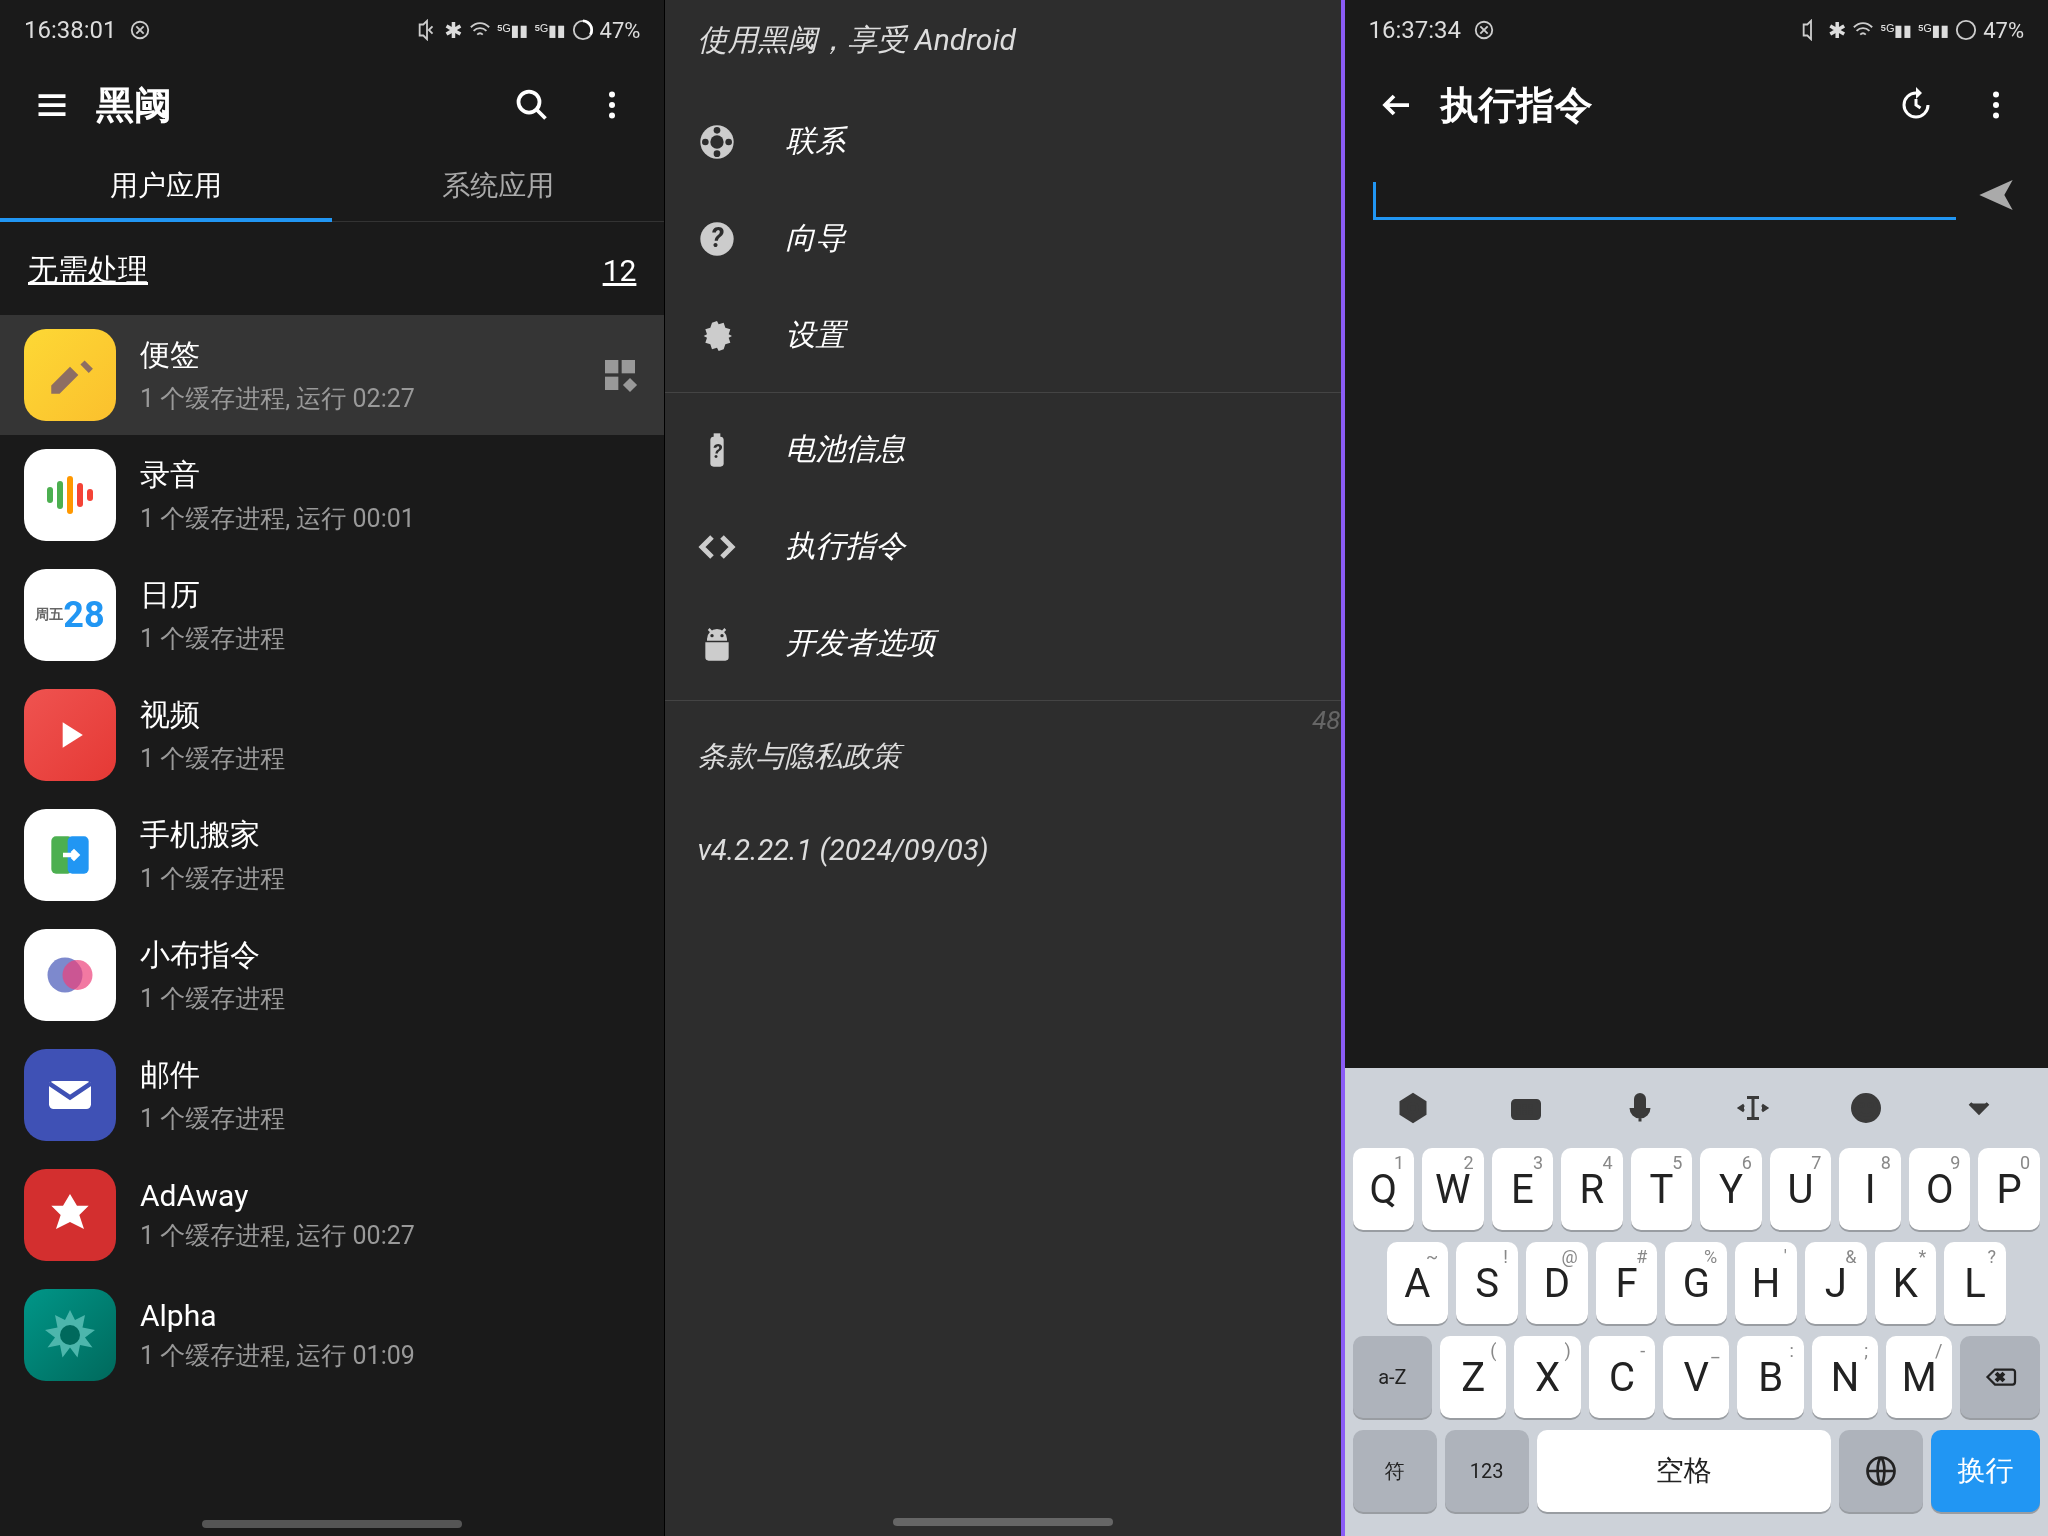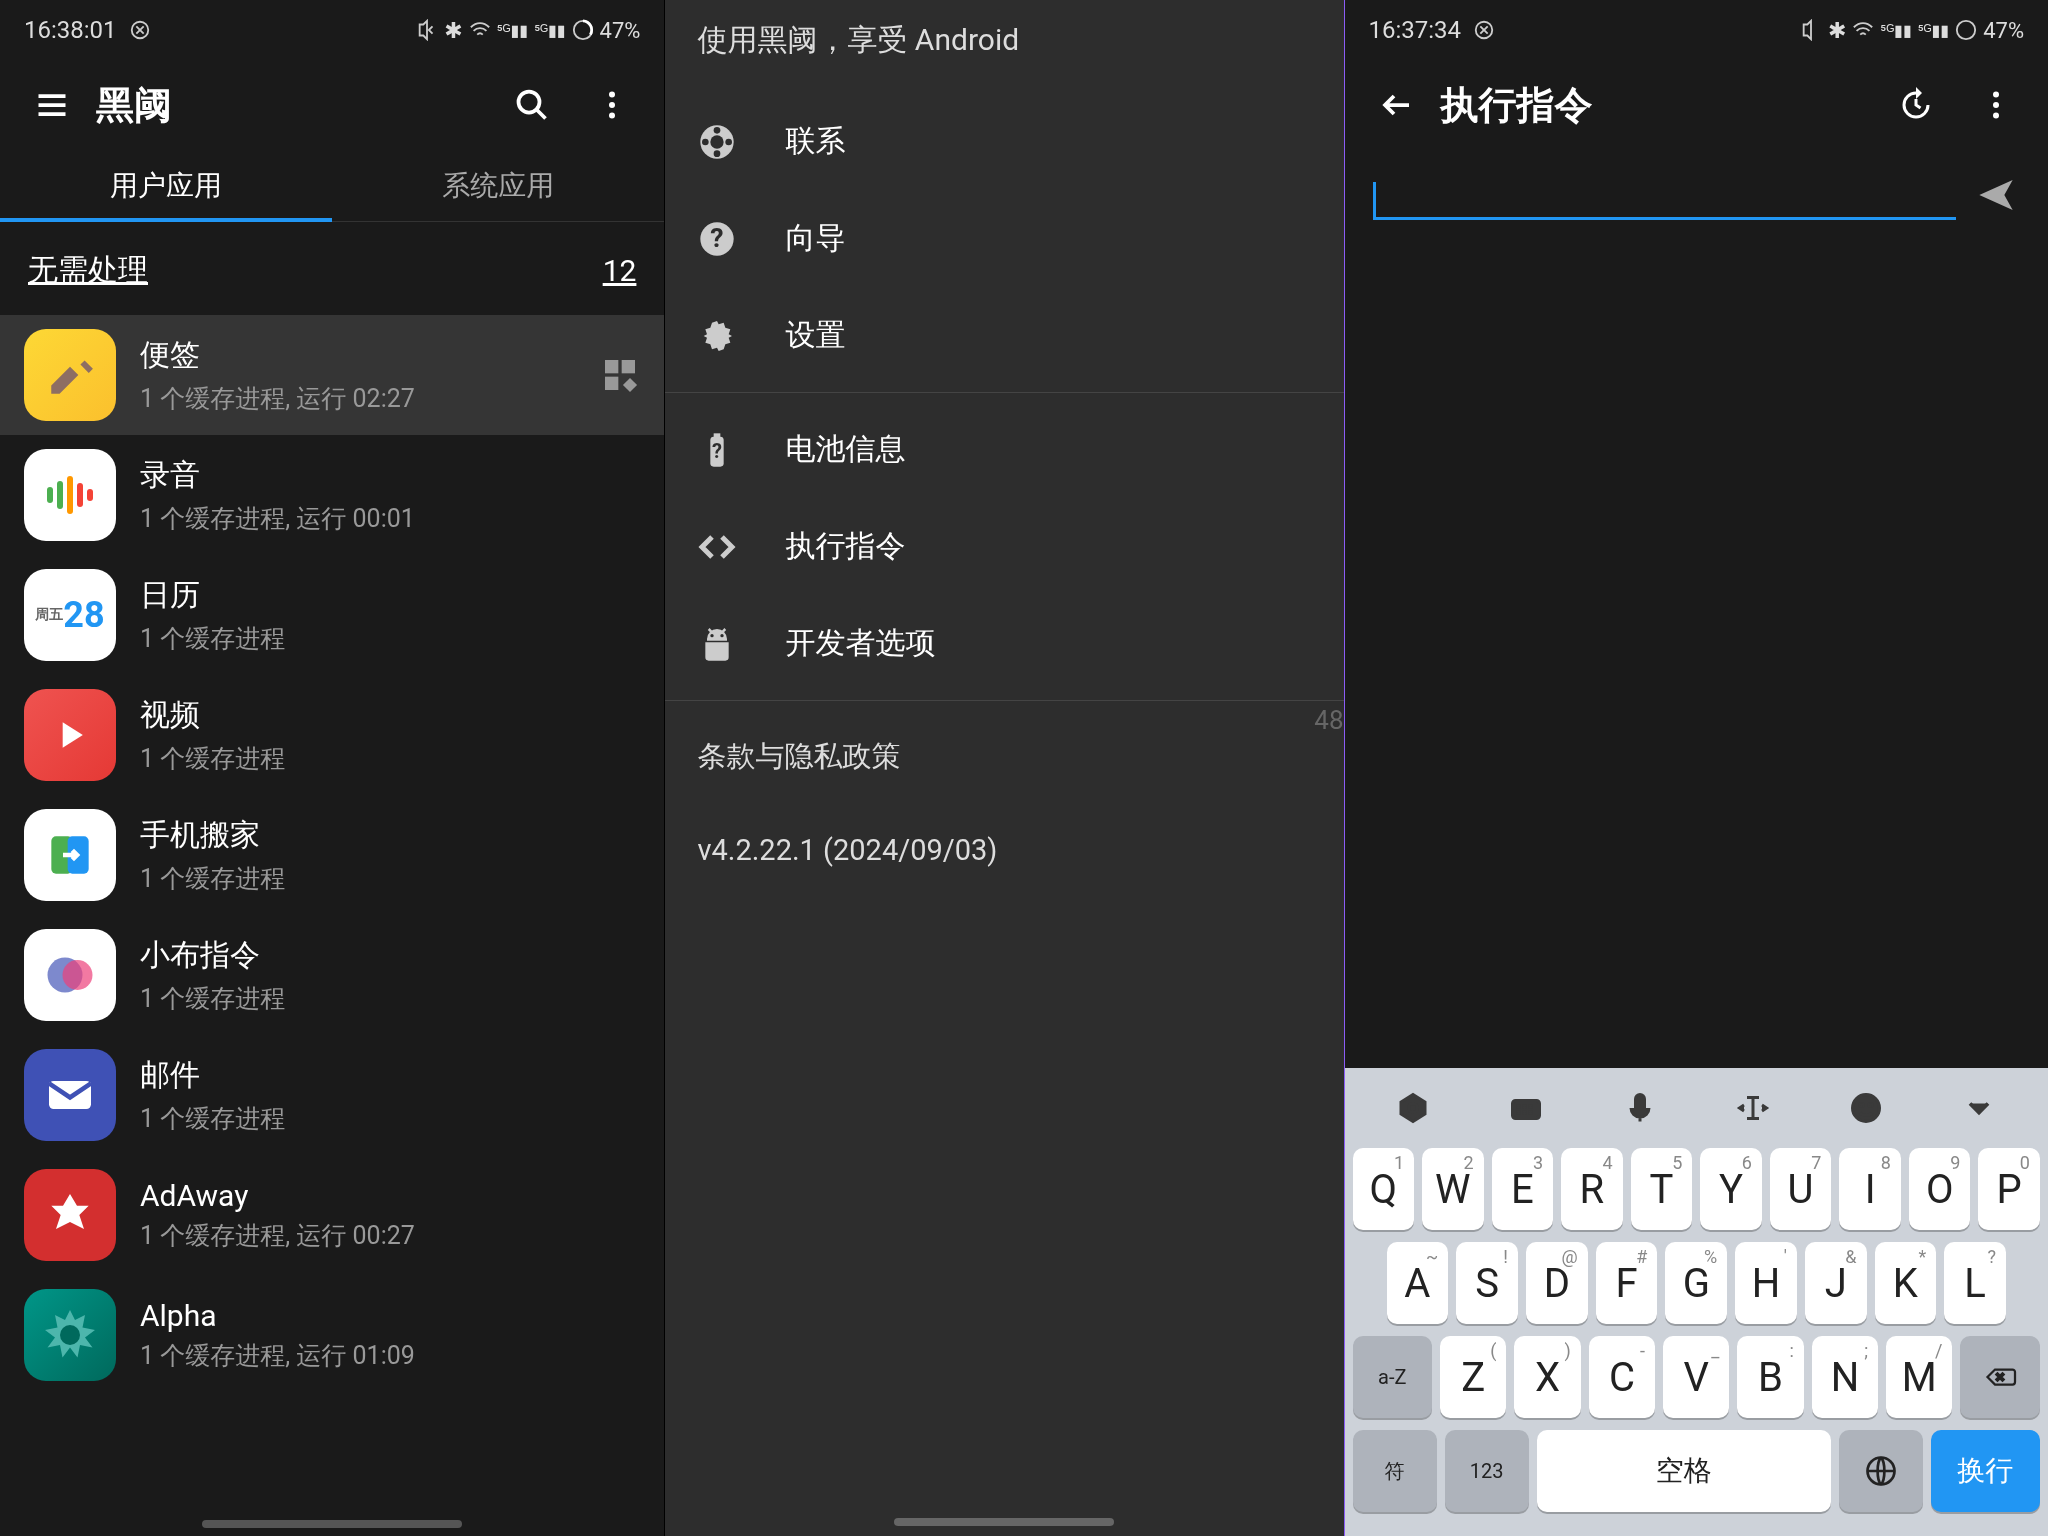--- a/index.html
+++ b/index.html
@@ -1,19 +1,19 @@
 <!DOCTYPE html>
 <html><head>
 <meta charset="utf-8">
 <style>
 * { margin: 0; padding: 0; box-sizing: border-box; font-family: -apple-system, BlinkMacSystemFont, "Segoe UI", Roboto, sans-serif; }
 body { background: #000; display: flex; width: 2048px; height: 1536px; }
 .panel { height: 100%; background: #1a1a1a; color: #fff; position: relative; overflow: hidden; }
 .panel-1 { width: 680px; background: #1a1a1a; }
-.panel-2 { width: 696px; background: #2d2d2d; border-left: 1px solid #000; border-right: 1px solid #8b5cf6; }
+.panel-2 { width: 696px; background: #2d2d2d; border-left: 1px solid #000; border-right: 4px solid #8b5cf6; font-style: italic; }
 .panel-3 { width: 720px; background: #1a1a1a; }
 
 
 .status-bar { height: 60px; display: flex; align-items: center; justify-content: space-between; padding: 0 24px; font-size: 24px; color: #ddd; }
 .status-left { display: flex; align-items: center; gap: 12px; }
 .status-right { display: flex; align-items: center; gap: 6px; font-size: 22px; }
 .status-icon { width: 22px; height: 22px; fill: #ccc; }
 
 
 .app-bar { height: 90px; display: flex; align-items: center; padding: 0 16px; }

